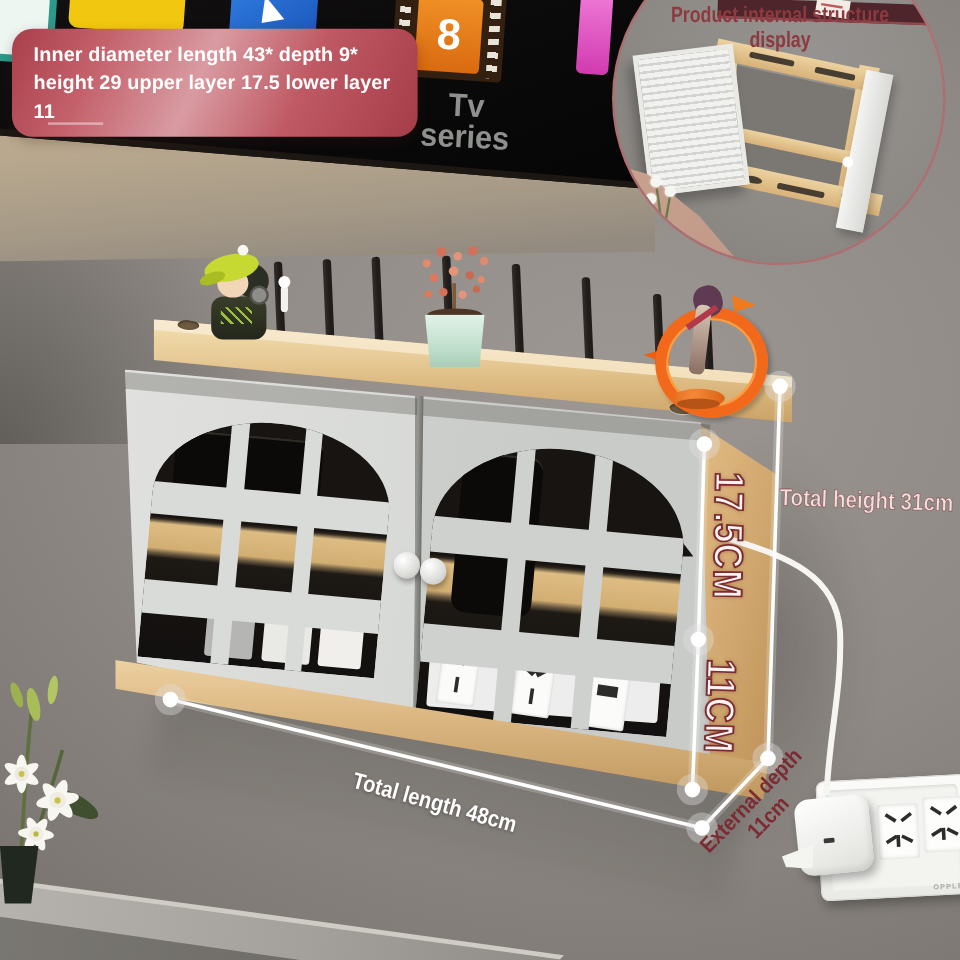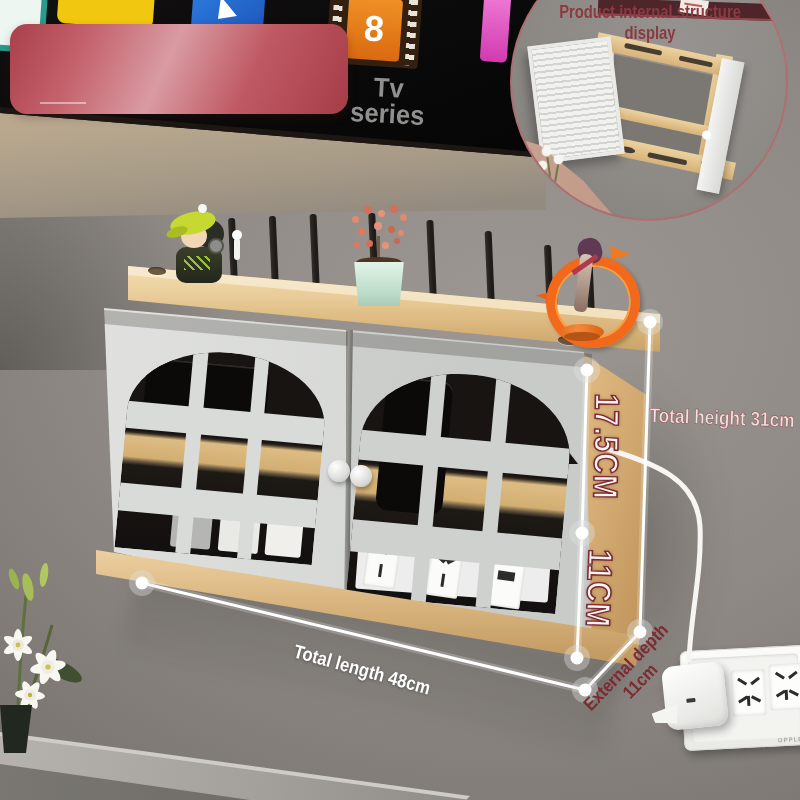--- a/index.html
+++ b/index.html
@@ -429,20 +429,21 @@
   <div class="abs mlabel lab-vert lab-175">17.5CM</div>
   <div class="abs mlabel lab-vert lab-11">11CM</div>
   <div class="abs mlabel lab-theight">Total height 31cm</div>
   <div class="abs mlabel lab-tlength">Total length 48cm</div>
   <div class="abs mlabel lab-depth">
     <div>External depth</div>
     <div>11cm</div>
   </div>
 
   <div class="abs badge">
+    <div class="badge-text">Inner diameter length 43* depth 9* height 29 upper layer 17.5 lower layer 11</div>
     <div class="badge-dash"></div>
   </div>
 
   <div class="abs inset">
     <div class="ins ins-maroon"></div>
     <div class="ins ins-paper">
         <i></i>
       </div>
     <div class="ins ins-wall"></div>
     <div class="ins ins-wood" style="left:86px;top:95px;width:14px;height:108px;transform:rotate(3deg)"></div>

